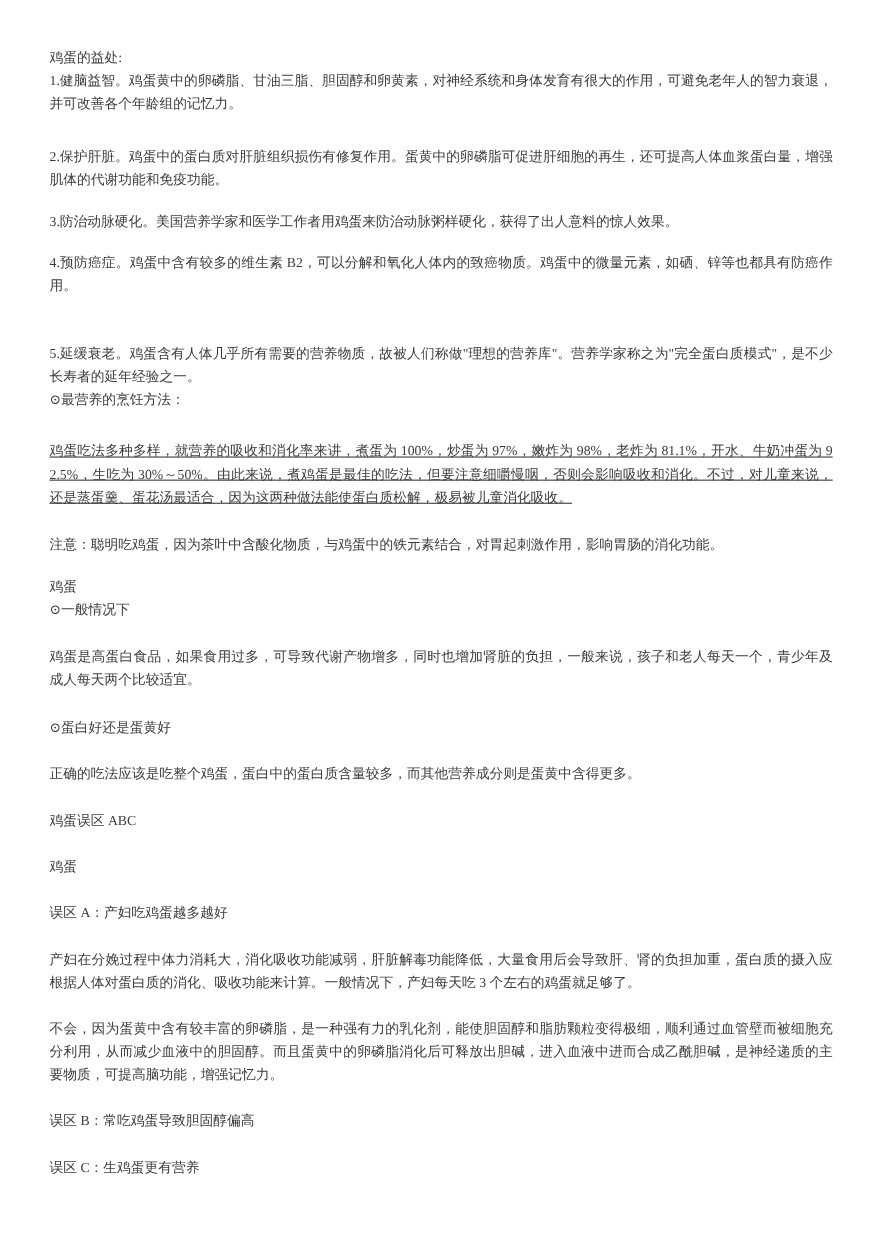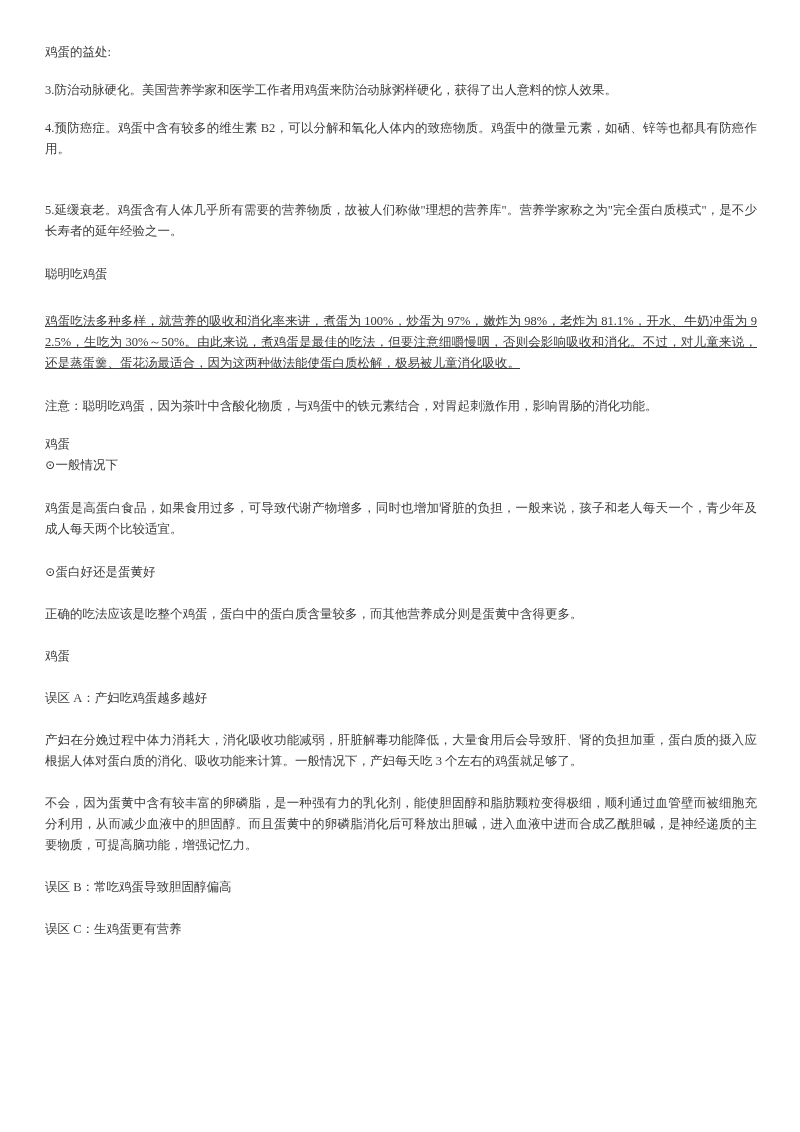--- a/index.html
+++ b/index.html
@@ -35,30 +35,33 @@
   .mt22 { margin-top: 22px !important; }
   .mt26 { margin-top: 26px !important; text-decoration: underline; }
   .mt27 { margin-top: 27px !important; }
   .mt40 { margin-top: 40px !important; }
 </style>
 </head>
 <body>
 
 <div class="page">
   <p class="mt0">鸡蛋的益处:</p>
+  <p class="mt0">1.健脑益智。鸡蛋黄中的卵磷脂、甘油三脂、胆固醇和卵黄素，对神经系统和身体发育有很大的作用，可避免老年人的智力衰退，并可改善各个年龄组的记忆力。</p>
+  <p class="mt27">2.保护肝脏。鸡蛋中的蛋白质对肝脏组织损伤有修复作用。蛋黄中的卵磷脂可促进肝细胞的再生，还可提高人体血浆蛋白量，增强肌体的代谢功能和免疫功能。</p>
   <p class="mt17">3.防治动脉硬化。美国营养学家和医学工作者用鸡蛋来防治动脉粥样硬化，获得了出人意料的惊人效果。</p>
   <p class="mt17">4.预防癌症。鸡蛋中含有较多的维生素 B2，可以分解和氧化人体内的致癌物质。鸡蛋中的微量元素，如硒、锌等也都具有防癌作用。</p>
   <p class="mt40">5.延缓衰老。鸡蛋含有人体几乎所有需要的营养物质，故被人们称做"理想的营养库"。营养学家称之为"完全蛋白质模式"，是不少长寿者的延年经验之一。</p>
-  <p class="mt22">聪明吃鸡蛋</p>
+  <p class="mt0">⊙最营养的烹饪方法：</p>
   <p class="mt26">鸡蛋吃法多种多样，就营养的吸收和消化率来讲，煮蛋为 100%，炒蛋为 97%，嫩炸为 98%，老炸为 81.1%，开水、牛奶冲蛋为 92.5%，生吃为 30%～50%。由此来说，煮鸡蛋是最佳的吃法，但要注意细嚼慢咽，否则会影响吸收和消化。不过，对儿童来说，还是蒸蛋羹、蛋花汤最适合，因为这两种做法能使蛋白质松解，极易被儿童消化吸收。</p>
   <p class="mt22">注意：聪明吃鸡蛋，因为茶叶中含酸化物质，与鸡蛋中的铁元素结合，对胃起刺激作用，影响胃肠的消化功能。</p>
   <p class="mt17">鸡蛋</p>
   <p class="mt0">⊙一般情况下</p>
   <p class="mt22">鸡蛋是高蛋白食品，如果食用过多，可导致代谢产物增多，同时也增加肾脏的负担，一般来说，孩子和老人每天一个，青少年及成人每天两个比较适宜。</p>
   <p class="mt22">⊙蛋白好还是蛋黄好</p>
   <p class="mt21">正确的吃法应该是吃整个鸡蛋，蛋白中的蛋白质含量较多，而其他营养成分则是蛋黄中含得更多。</p>
+  <p class="mt22">鸡蛋误区 ABC</p>
   <p class="mt21">鸡蛋</p>
   <p class="mt21">误区 A：产妇吃鸡蛋越多越好</p>
   <p class="mt21">产妇在分娩过程中体力消耗大，消化吸收功能减弱，肝脏解毒功能降低，大量食用后会导致肝、肾的负担加重，蛋白质的摄入应根据人体对蛋白质的消化、吸收功能来计算。一般情况下，产妇每天吃 3 个左右的鸡蛋就足够了。</p>
   <p class="mt21">不会，因为蛋黄中含有较丰富的卵磷脂，是一种强有力的乳化剂，能使胆固醇和脂肪颗粒变得极细，顺利通过血管壁而被细胞充分利用，从而减少血液中的胆固醇。而且蛋黄中的卵磷脂消化后可释放出胆碱，进入血液中进而合成乙酰胆碱，是神经递质的主要物质，可提高脑功能，增强记忆力。</p>
   <p class="mt21">误区 B：常吃鸡蛋导致胆固醇偏高</p>
   <p class="mt21">误区 C：生鸡蛋更有营养</p>
 </div>
 
 </body></html>

